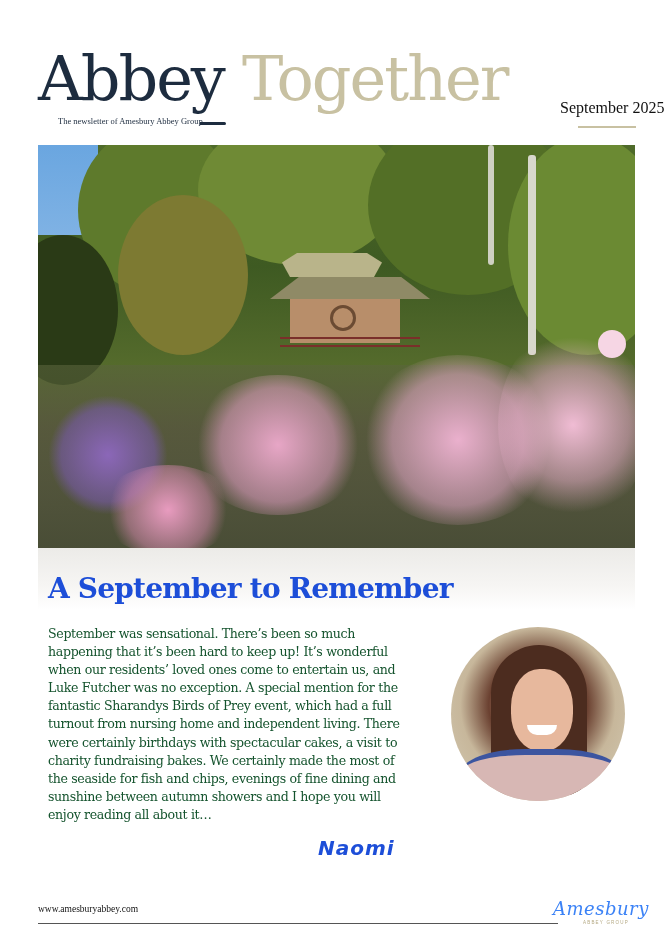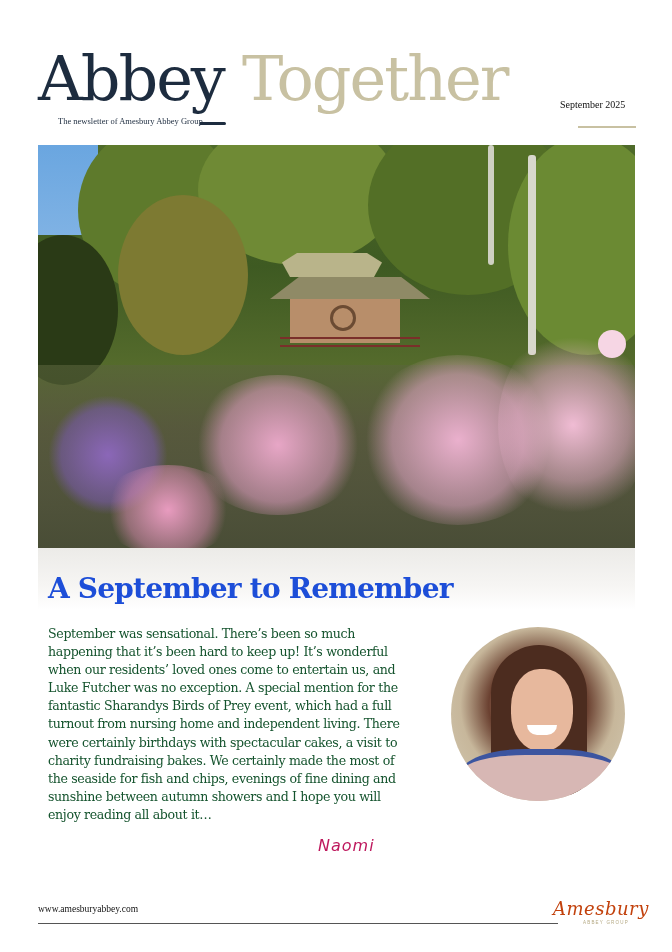--- a/index.html
+++ b/index.html
@@ -22,21 +22,21 @@
       font-family: "Liberation Serif", serif; font-size: 8.5px; color: #1d2c3f;
       white-space: nowrap;
       margin-left: 20px;
     }
     .tagline-tail {
       position: absolute; left: 162px; top: 78px; width: 26px; height: 3px; background: #1d2c3f;
       border-radius: 0 2px 2px 0;
     }
     .issue-date {
       position: absolute; left: 560px; top: 99px;
-      font-family: "Liberation Serif", serif; font-size: 10px; color: #111;
+      font-family: "Liberation Serif", serif; font-size: 16px; color: #111;
     }
     .date-rule {
       position: absolute; left: 578px; top: 126px; width: 58px; height: 2px; background: #c8c1a2;
     }
 
     .hero {
       position: absolute; left: 38px; top: 145px; width: 597px; height: 403px; overflow: hidden;
       background: linear-gradient(180deg, #4f6b2a 0%, #3e5a22 30%, #556b2c 55%, #6a5b4e 70%, #8a6e7d 100%);
     }
     .hero .sky { position: absolute; left: 0; top: 0; width: 60px; height: 90px; background: linear-gradient(180deg,#6aa6e0,#7fb2e4); }
@@ -70,37 +70,37 @@
       position: absolute; left: 451px; top: 627px; width: 174px; height: 174px; border-radius: 50%; overflow: hidden;
       background: radial-gradient(circle at 50% 45%, #e9c3ad 0%, #d9a78b 22%, #6a4030 38%, #c7b79b 60%, #d6ceb8 100%);
     }
     .portrait .hair { position:absolute; left: 40px; top: 18px; width: 96px; height: 150px; background: #4c2c1f; border-radius: 48px 48px 20px 20px; }
     .portrait .face { position:absolute; left: 60px; top: 42px; width: 62px; height: 82px; background: #e7b89d; border-radius: 46%; }
     .portrait .smile { position:absolute; left: 76px; top: 98px; width: 30px; height: 10px; background: #fff; border-radius: 0 0 14px 14px; }
     .portrait .top { position:absolute; left: 10px; top: 122px; width: 160px; height: 60px; background: #d7b7b4; border-top: 6px solid #3c55a0; border-radius: 40% 40% 0 0; }
 
     .signature {
       position: absolute; left: 318px; top: 836px;
-      font-family: "DejaVu Sans", sans-serif; font-size: 16px; font-style: italic; color: #be185d;
-      font-weight: normal; letter-spacing: 1px;
+      font-family: "DejaVu Sans", sans-serif; font-size: 20px; font-style: italic; color: #1d4ed8;
+      font-weight: bold; letter-spacing: 1px;
     }
 
     .footer-url {
       position: absolute; left: 38px; top: 904px;
       font-family: "Liberation Serif", serif; font-size: 9.5px; color: #111;
     }
     .footer-rule {
       position: absolute; left: 38px; top: 923px; width: 520px; height: 1px; background: #555;
     }
     .footer-logo {
       position: absolute; left: 553px; top: 898px; width: 110px; height: 40px;
     }
     .footer-logo .script {
       position: absolute; left: 0; top: 0;
-      font-family: "DejaVu Serif", serif; font-style: italic; font-size: 18px; color: #c2410c; letter-spacing: 0.5px;
+      font-family: "DejaVu Serif", serif; font-style: italic; font-size: 18px; color: #3b82f6; letter-spacing: 0.5px;
     }
     .footer-logo .sub {
       position: absolute; left: 30px; top: 22px;
       font-family: "Liberation Sans", sans-serif; font-size: 4.5px; letter-spacing: 1.2px; color: #b5a983;
     }
   </style>
 </head>
 <body>
 
 <header class="masthead">

